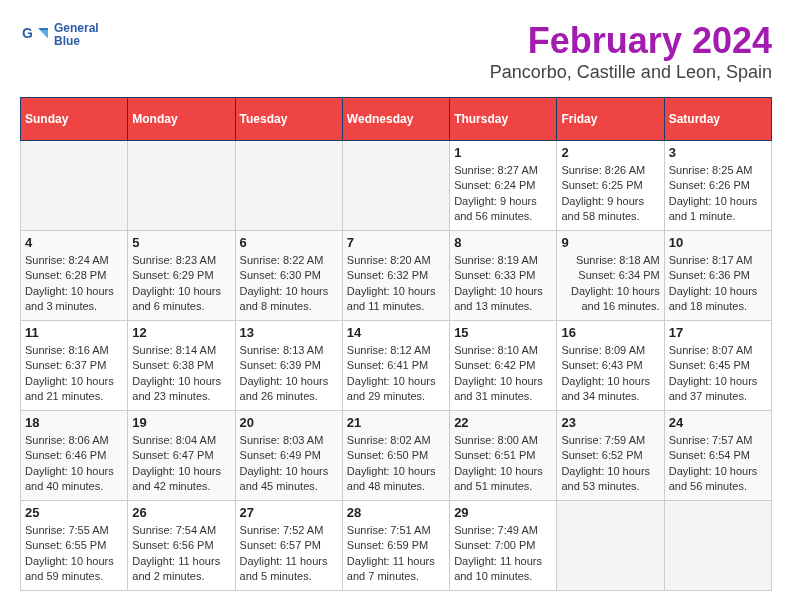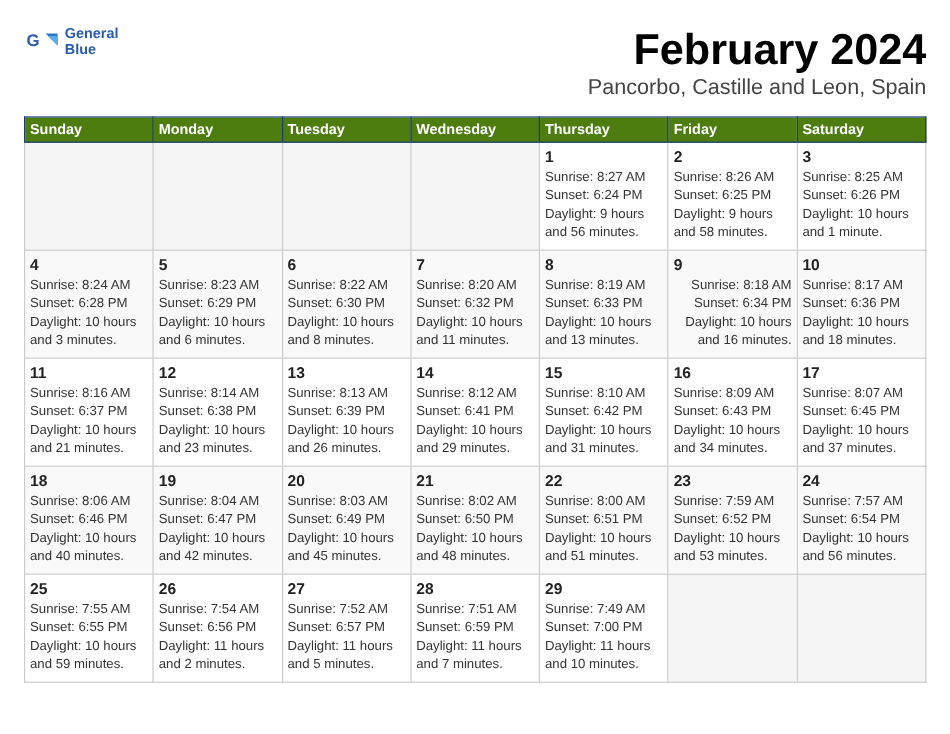--- a/index.html
+++ b/index.html
@@ -26,35 +26,35 @@
       height: 30px;
       margin-right: 4px;
     }
     .title-section {
       text-align: right;
       margin-bottom: 6px;
     }
     .month-year {
       font-size: 36px;
       font-weight: bold;
-      color: #000000;
+      color: #a21caf;
     }
     .location {
       font-size: 18px;
       color: #444;
     }
     table {
       width: 100%;
       border-collapse: collapse;
       font-size: 11px;
     }
     thead tr th {
-      background-color: #4d7c0f;
+      background-color: #ef4444;
       color: #fff;
-      padding: 3px 4px;
+      padding: 14px 4px;
       text-align: left;
       font-size: 12px;
       font-weight: bold;
       border: 1px solid #1a3c6e;
     }
     tbody tr td {
       border: 1px solid #ccc;
       vertical-align: top;
       padding: 4px;
       min-height: 80px;

